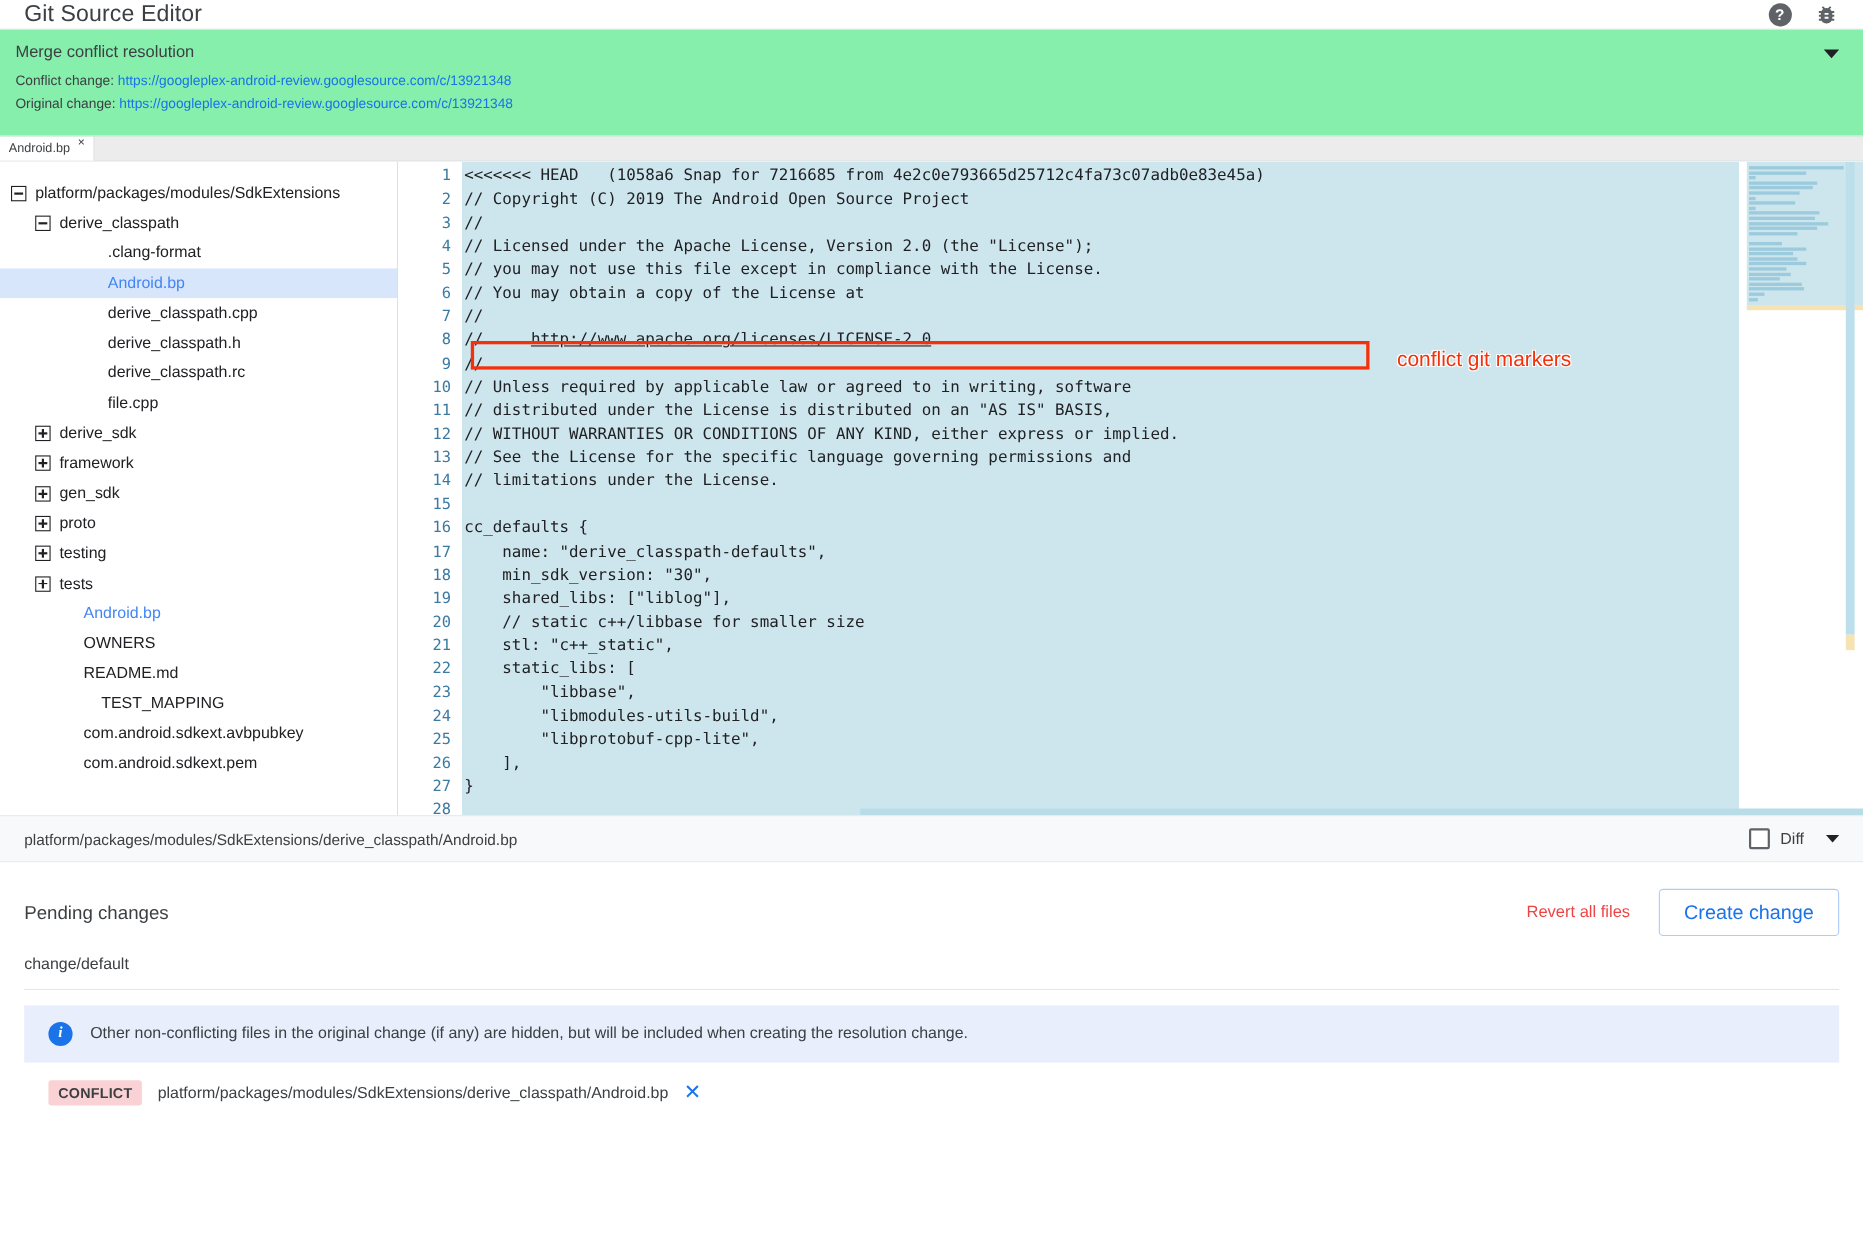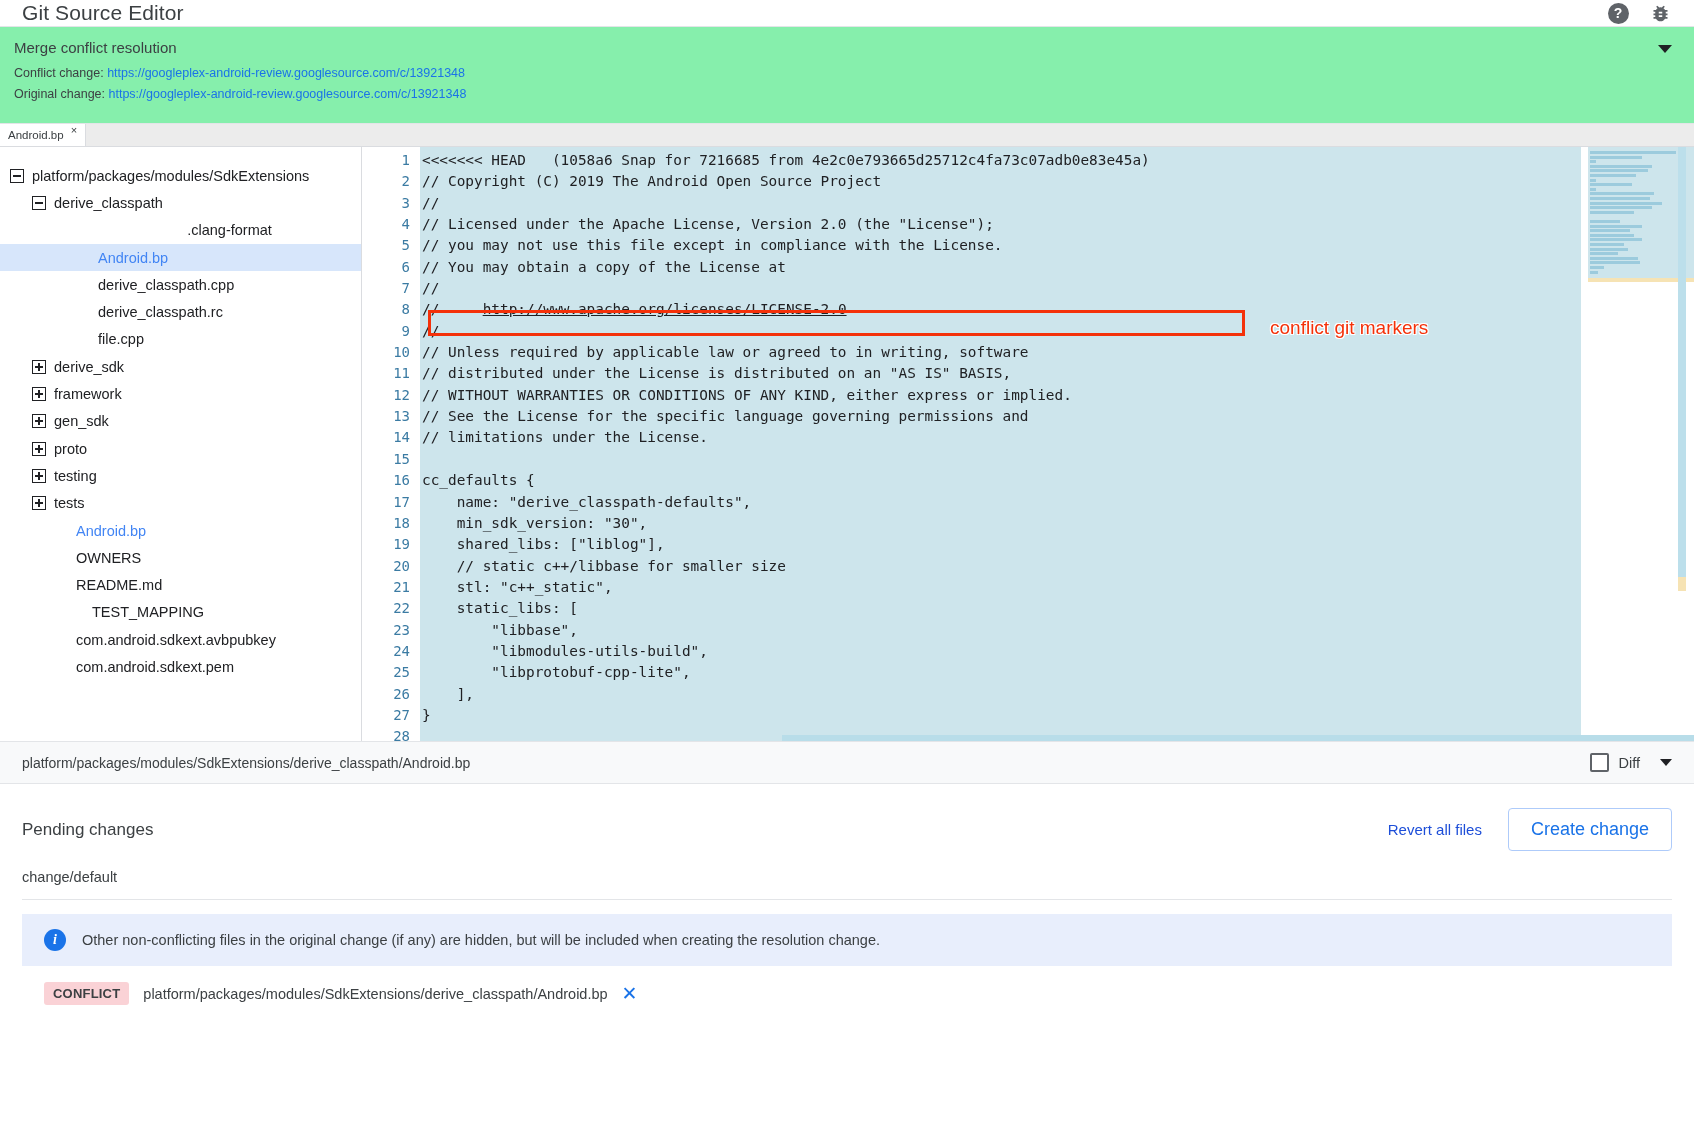--- a/index.html
+++ b/index.html
@@ -219,21 +219,21 @@
   .pending {
     padding: 24px 22px 0 22px;
     background: #fff;
   }
   .pending-head {
     display: flex; align-items: center;
   }
   .pending-title { font-size: 17px; color: #3c4043; }
   .pending-spacer { flex: 1; }
   .link-btn {
-    color: #1d4ed8; font-size: 15px; cursor: pointer;
+    color: #ef4444; font-size: 15px; cursor: pointer;
     padding: 8px 12px; background: none; border: none;
     font-family: "Liberation Sans", sans-serif;
   }
   .outline-btn {
     color: #1a73e8; font-size: 18px; cursor: pointer;
     padding: 10px 22px; background: #fff;
     border: 1px solid #aecbfa; border-radius: 4px;
     font-family: "Liberation Sans", sans-serif;
     margin-left: 14px;
   }
@@ -313,31 +313,35 @@
 
     <div class="filetree" id="filetree">
         <div class="tree-node" style="padding-left: 10px;">
           <span class="toggle"></span>
           <span class="tree-label">platform/packages/modules/SdkExtensions</span>
         </div>
         <div class="tree-node" style="padding-left: 32px;">
           <span class="toggle"></span>
           <span class="tree-label">derive_classpath</span>
         </div>
-        <div class="tree-node" style="padding-left: 76px; justify-content: center;">
+        <div class="tree-node" style="padding-left: 76px;">
           <span style="display: inline-block; width: 22px; flex: 0 0 22px;"></span>
           <span class="tree-label">.clang-format</span>
         </div>
         <div class="tree-node selected" style="padding-left: 76px;">
           <span style="display: inline-block; width: 22px; flex: 0 0 22px;"></span>
           <span class="tree-label link">Android.bp</span>
         </div>
         <div class="tree-node" style="padding-left: 76px;">
           <span style="display: inline-block; width: 22px; flex: 0 0 22px;"></span>
           <span class="tree-label">derive_classpath.cpp</span>
+        </div>
+        <div class="tree-node" style="padding-left: 76px;">
+          <span style="display: inline-block; width: 22px; flex: 0 0 22px;"></span>
+          <span class="tree-label">derive_classpath.h</span>
         </div>
         <div class="tree-node" style="padding-left: 76px;">
           <span style="display: inline-block; width: 22px; flex: 0 0 22px;"></span>
           <span class="tree-label">derive_classpath.rc</span>
         </div>
         <div class="tree-node" style="padding-left: 76px;">
           <span style="display: inline-block; width: 22px; flex: 0 0 22px;"></span>
           <span class="tree-label">file.cpp</span>
         </div>
         <div class="tree-node" style="padding-left: 32px;">

